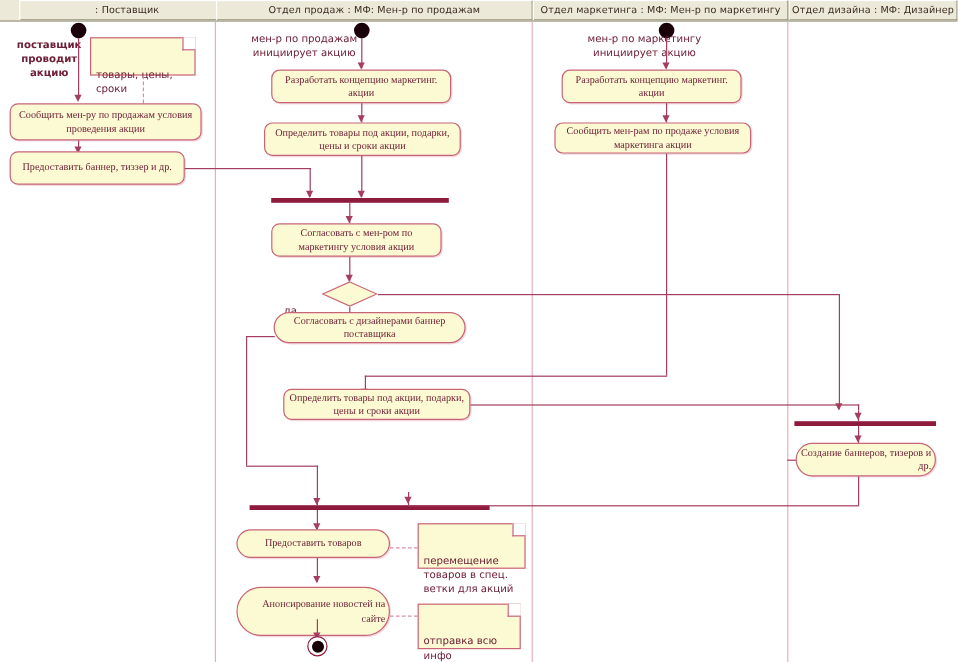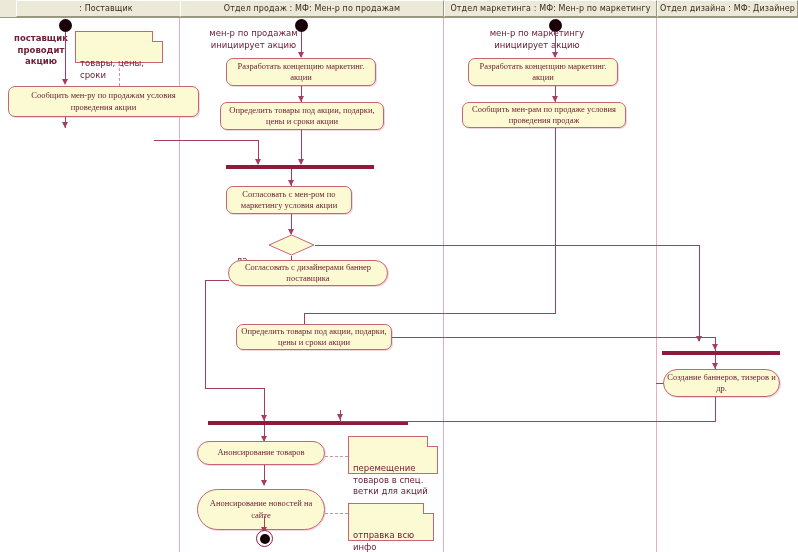--- a/index.html
+++ b/index.html
@@ -38,21 +38,21 @@
     border:1px solid #C86478;
     border-radius:7px;
     display:flex;align-items:center;justify-content:center;
     text-align:center;
     font-size:8.5px;line-height:11.5px;
     color:#6E2038;
     padding:1px 3px;
     box-shadow:1px 1px 0 rgba(200,100,120,.25);
     font-family:Liberation Serif, serif;
   }
-  .act.pill{border-radius:40px;}
+  .act.pill{border-radius:40px;text-align:right;}
 
   
   .note{
     position:absolute;box-sizing:border-box;
     background:#FCFAD2;
     border:1px solid #C86478;
     font-size:8.5px;line-height:11.5px;
     color:#6E2038;
     padding:3px 4px;
     text-align:left;
@@ -124,26 +124,28 @@
   <div class="vline" style="left:65px;top:32px;height:49px;"></div>
   <div class="arrow" style="left:62px;top:79px;"></div>
 
   <div class="note" style="left:75px;top:31px;width:88px;height:32px;">
     <span class="fold"></span>
     <span>товары, цены,
 сроки</span>
   </div>
   <div class="vdash" style="left:119px;top:63px;height:23px;"></div>
 
-  <div class="act" style="left:8px;top:86px;width:191px;height:31px;">Сообщить мен-ру по продажам
+  <div class="act" style="left:8px;top:86px;width:160px;height:31px;">Сообщить мен-ру по продажам
 условия проведения акции</div>
 
   <div class="vline" style="left:65px;top:117px;height:11px;"></div>
   <div class="arrow" style="left:62px;top:122px;"></div>
 
+  <div class="act" style="left:8px;top:126px;width:146px;height:28px;">Предоставить баннер, тиззер
+и др.</div>
 
   <div class="hline" style="left:154px;top:140px;width:105px;"></div>
   <div class="vline" style="left:258px;top:140px;height:24px;"></div>
   <div class="arrow" style="left:255px;top:159px;"></div>
 
   <div class="start" style="left:295px;top:19px;"></div>
   <div class="lbl" style="left:196px;top:28px;width:115px;">мен-р по продажам
 инициирует акцию</div>
 
   <div class="vline" style="left:301px;top:32px;height:25px;"></div>
@@ -159,21 +161,21 @@
 подарки, цены и сроки акции</div>
 
   <div class="vline" style="left:301px;top:130px;height:34px;"></div>
   <div class="arrow" style="left:298px;top:159px;"></div>
 
   <div class="bar" style="left:226px;top:165px;width:148px;"></div>
 
   <div class="vline" style="left:291px;top:169px;height:17px;"></div>
   <div class="arrow" style="left:288px;top:180px;"></div>
 
-  <div class="act" style="left:226px;top:186px;width:126px;height:28px;">Согласовать с мен-ром по
+  <div class="act" style="left:226px;top:186px;width:142px;height:28px;">Согласовать с мен-ром по
 маркетингу условия акции</div>
 
   <div class="vline" style="left:291px;top:214px;height:20px;"></div>
   <div class="arrow" style="left:288px;top:229px;"></div>
 
   <div class="diamond-wrap" style="left:268px;top:234px;">
     <svg width="47" height="22" viewBox="0 0 47 22">
       <polygon points="23.5,1 46,11 23.5,21 1,11" fill="#FCFAD2" stroke="#C86478" stroke-width="1"></polygon>
     </svg>
   </div>
@@ -203,21 +205,21 @@
 подарки, цены и сроки акции</div>
 
   <div class="hline" style="left:392px;top:337px;width:324px;"></div>
   <div class="vline" style="left:715px;top:337px;height:5px;"></div>
 
   <div class="bar" style="left:208px;top:421px;width:200px;"></div>
 
   <div class="vline" style="left:264px;top:425px;height:16px;"></div>
   <div class="arrow" style="left:261px;top:436px;"></div>
 
-  <div class="act pill" style="left:197px;top:441px;width:128px;height:24px;">Анонсирование товаров</div>
+  <div class="act pill" style="left:197px;top:441px;width:128px;height:24px;">Предоставить товаров</div>
 
   <div class="note" style="left:348px;top:436px;width:90px;height:38px;">
     <span class="fold"></span>
     <span>перемещение
 товаров в спец.
 ветки для акций</span>
   </div>
   <div class="dash" style="left:325px;top:456px;width:23px;"></div>
 
   <div class="vline" style="left:264px;top:465px;height:20px;"></div>
@@ -247,21 +249,21 @@
   <div class="vline" style="left:555px;top:32px;height:25px;"></div>
   <div class="arrow" style="left:552px;top:52px;"></div>
 
   <div class="act" style="left:468px;top:58px;width:150px;height:28px;">Разработать концепцию
 маркетинг. акции</div>
 
   <div class="vline" style="left:555px;top:86px;height:16px;"></div>
   <div class="arrow" style="left:552px;top:96px;"></div>
 
   <div class="act" style="left:462px;top:102px;width:164px;height:26px;">Сообщить мен-рам по продаже
-условия проведения продаж</div>
+условия маркетинга акции</div>
 
   <div class="vline" style="left:555px;top:128px;height:185px;"></div>
   <div class="hline" style="left:304px;top:313px;width:252px;"></div>
 
   <div class="hline" style="left:656px;top:383px;width:60px;"></div>
 
   <div class="bar" style="left:662px;top:351px;width:118px;"></div>
 
   <div class="vline" style="left:715px;top:342px;height:9px;"></div>
   <div class="arrow" style="left:712px;top:344px;"></div>

